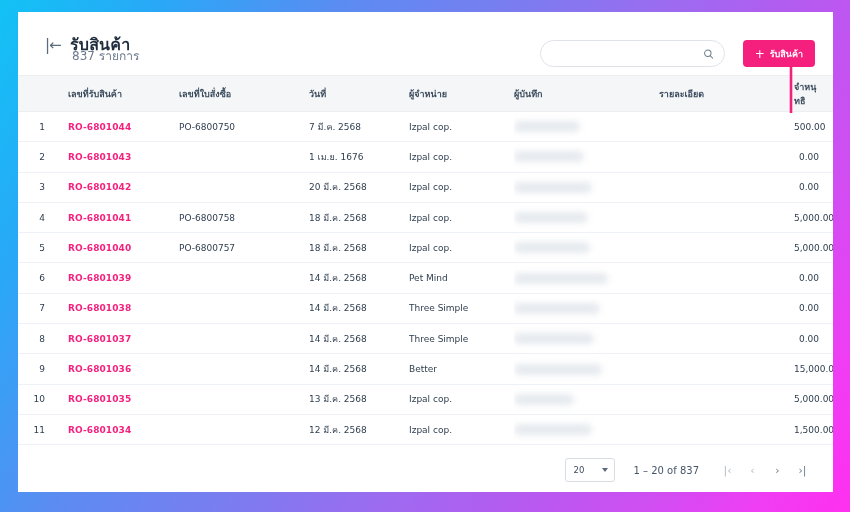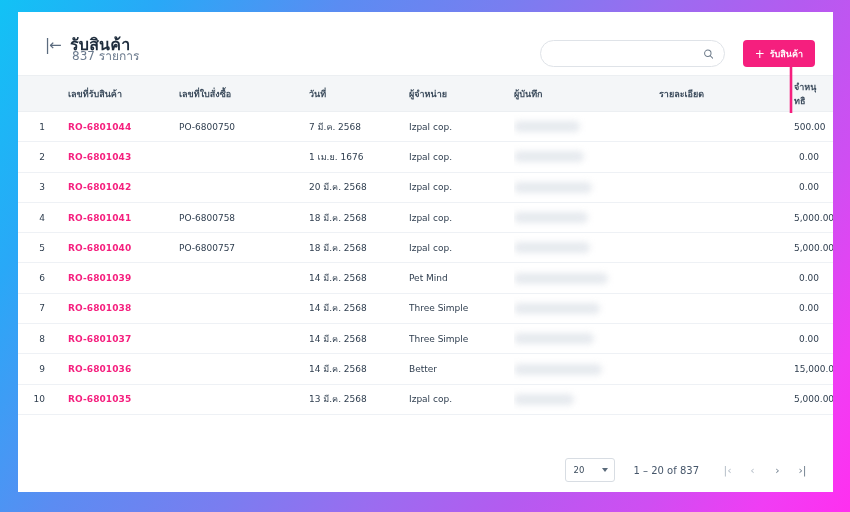--- a/index.html
+++ b/index.html
@@ -279,20 +279,30 @@
         <tr>
           <td class="c-no">10</td>
           <td class="c-ro"><a class="ro-link">RO-6801035</a></td>
           <td class="c-po"></td>
           <td class="c-date">13 มี.ค. 2568</td>
           <td class="c-sup">Izpal cop.</td>
           <td class="c-rec"><span class="redact" style="width: 60px;"></span></td>
           <td class="c-det"></td>
           <td class="c-amt">5,000.00</td>
         </tr>
+        <tr>
+          <td class="c-no">11</td>
+          <td class="c-ro"><a class="ro-link">RO-6801034</a></td>
+          <td class="c-po"></td>
+          <td class="c-date">12 มี.ค. 2568</td>
+          <td class="c-sup">Izpal cop.</td>
+          <td class="c-rec"><span class="redact" style="width: 78px;"></span></td>
+          <td class="c-det"></td>
+          <td class="c-amt">1,500.00</td>
+        </tr>
       </tbody>
   </table>
 
   <div class="footer">
     <div class="sel-wrap">
       <select class="rows-select" id="rowsel"><option value="20">20</option></select>
       <span class="sel-caret"></span>
     </div>
     <span class="range-text">1 – 20 of 837</span>
     <button class="pg-btn">|‹</button>

